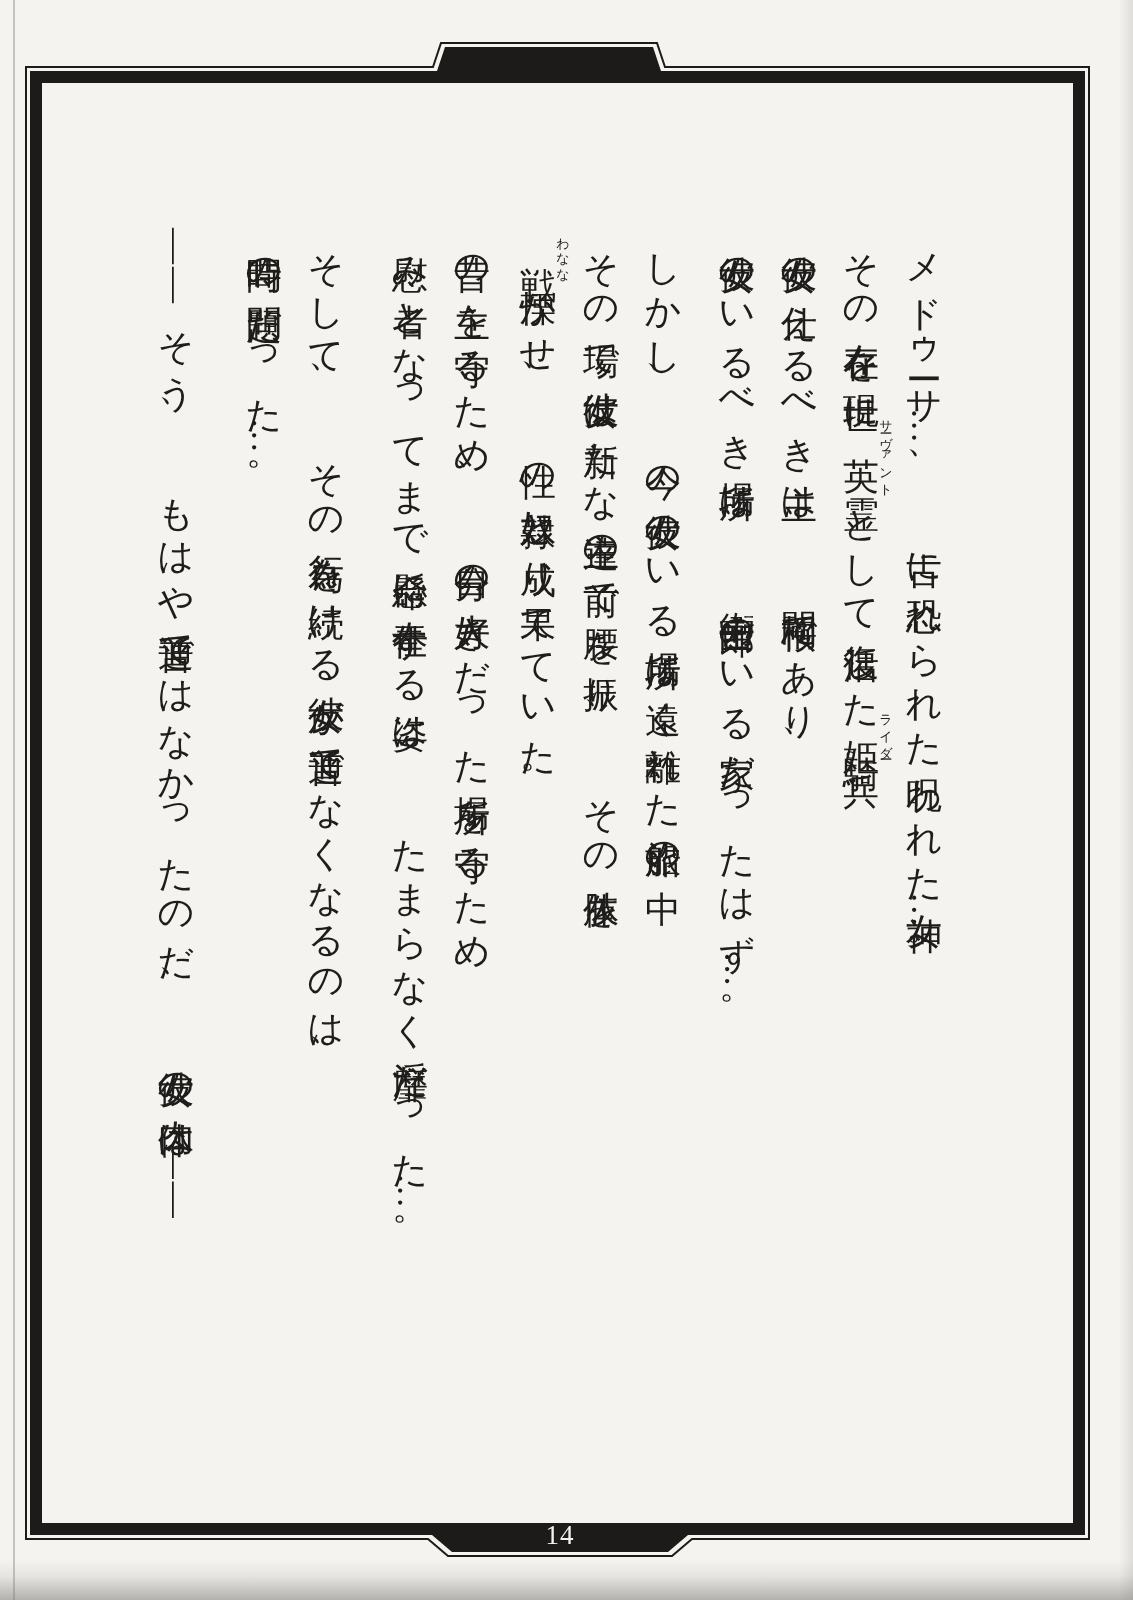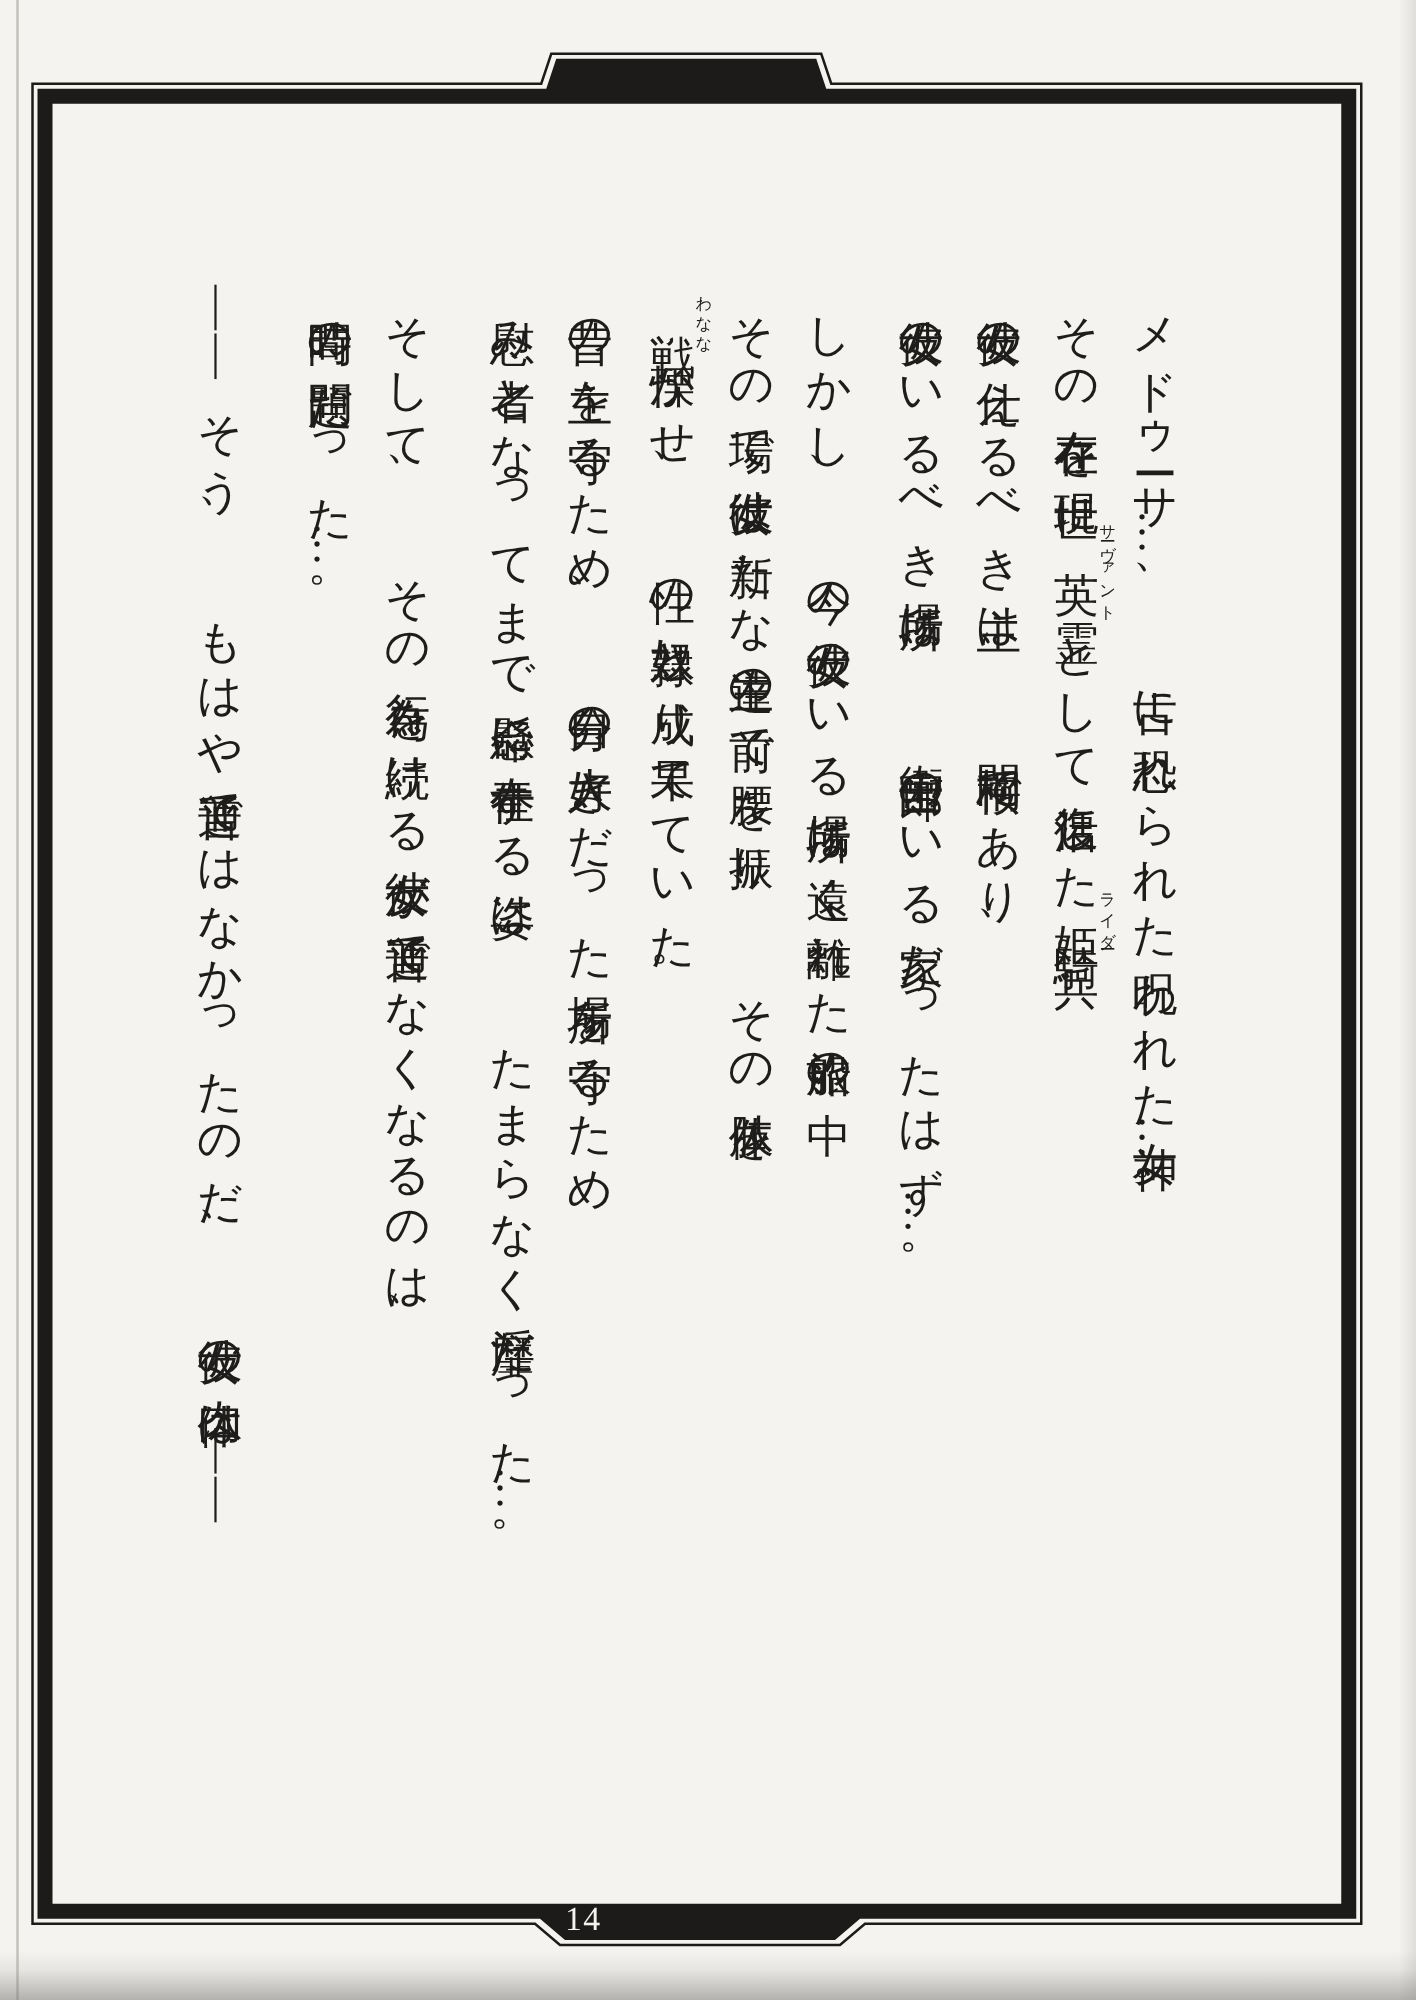--- a/index.html
+++ b/index.html
@@ -19,21 +19,21 @@
   }
   .edge-shadow-right{
     position:absolute;right:0;top:0;width:14px;height:1600px;
     background:linear-gradient(to right, rgba(160,158,154,0), rgba(160,158,154,.25));
   }
   
   .frame-svg{position:absolute;left:0;top:0;}
   
   .page-number{
     position:absolute;left:452px;top:1521px;width:216px;height:28px;
-    color:#f3f2ef;font-size:27px;line-height:28px;text-align:left;
+    color:#f3f2ef;font-size:27px;line-height:28px;text-align:center;
     letter-spacing:1px;font-family:"Liberation Serif","DejaVu Serif",serif;
   }
   
   .text-block{
     position:absolute;top:228px;right:178px;height:1260px;
     writing-mode:vertical-rl;text-orientation:mixed;
     color:#1e1d1b;font-size:36px;letter-spacing:3px;line-height:62px;
     font-family:"Liberation Serif","DejaVu Serif",serif;
   }
   .para{margin:0;}

